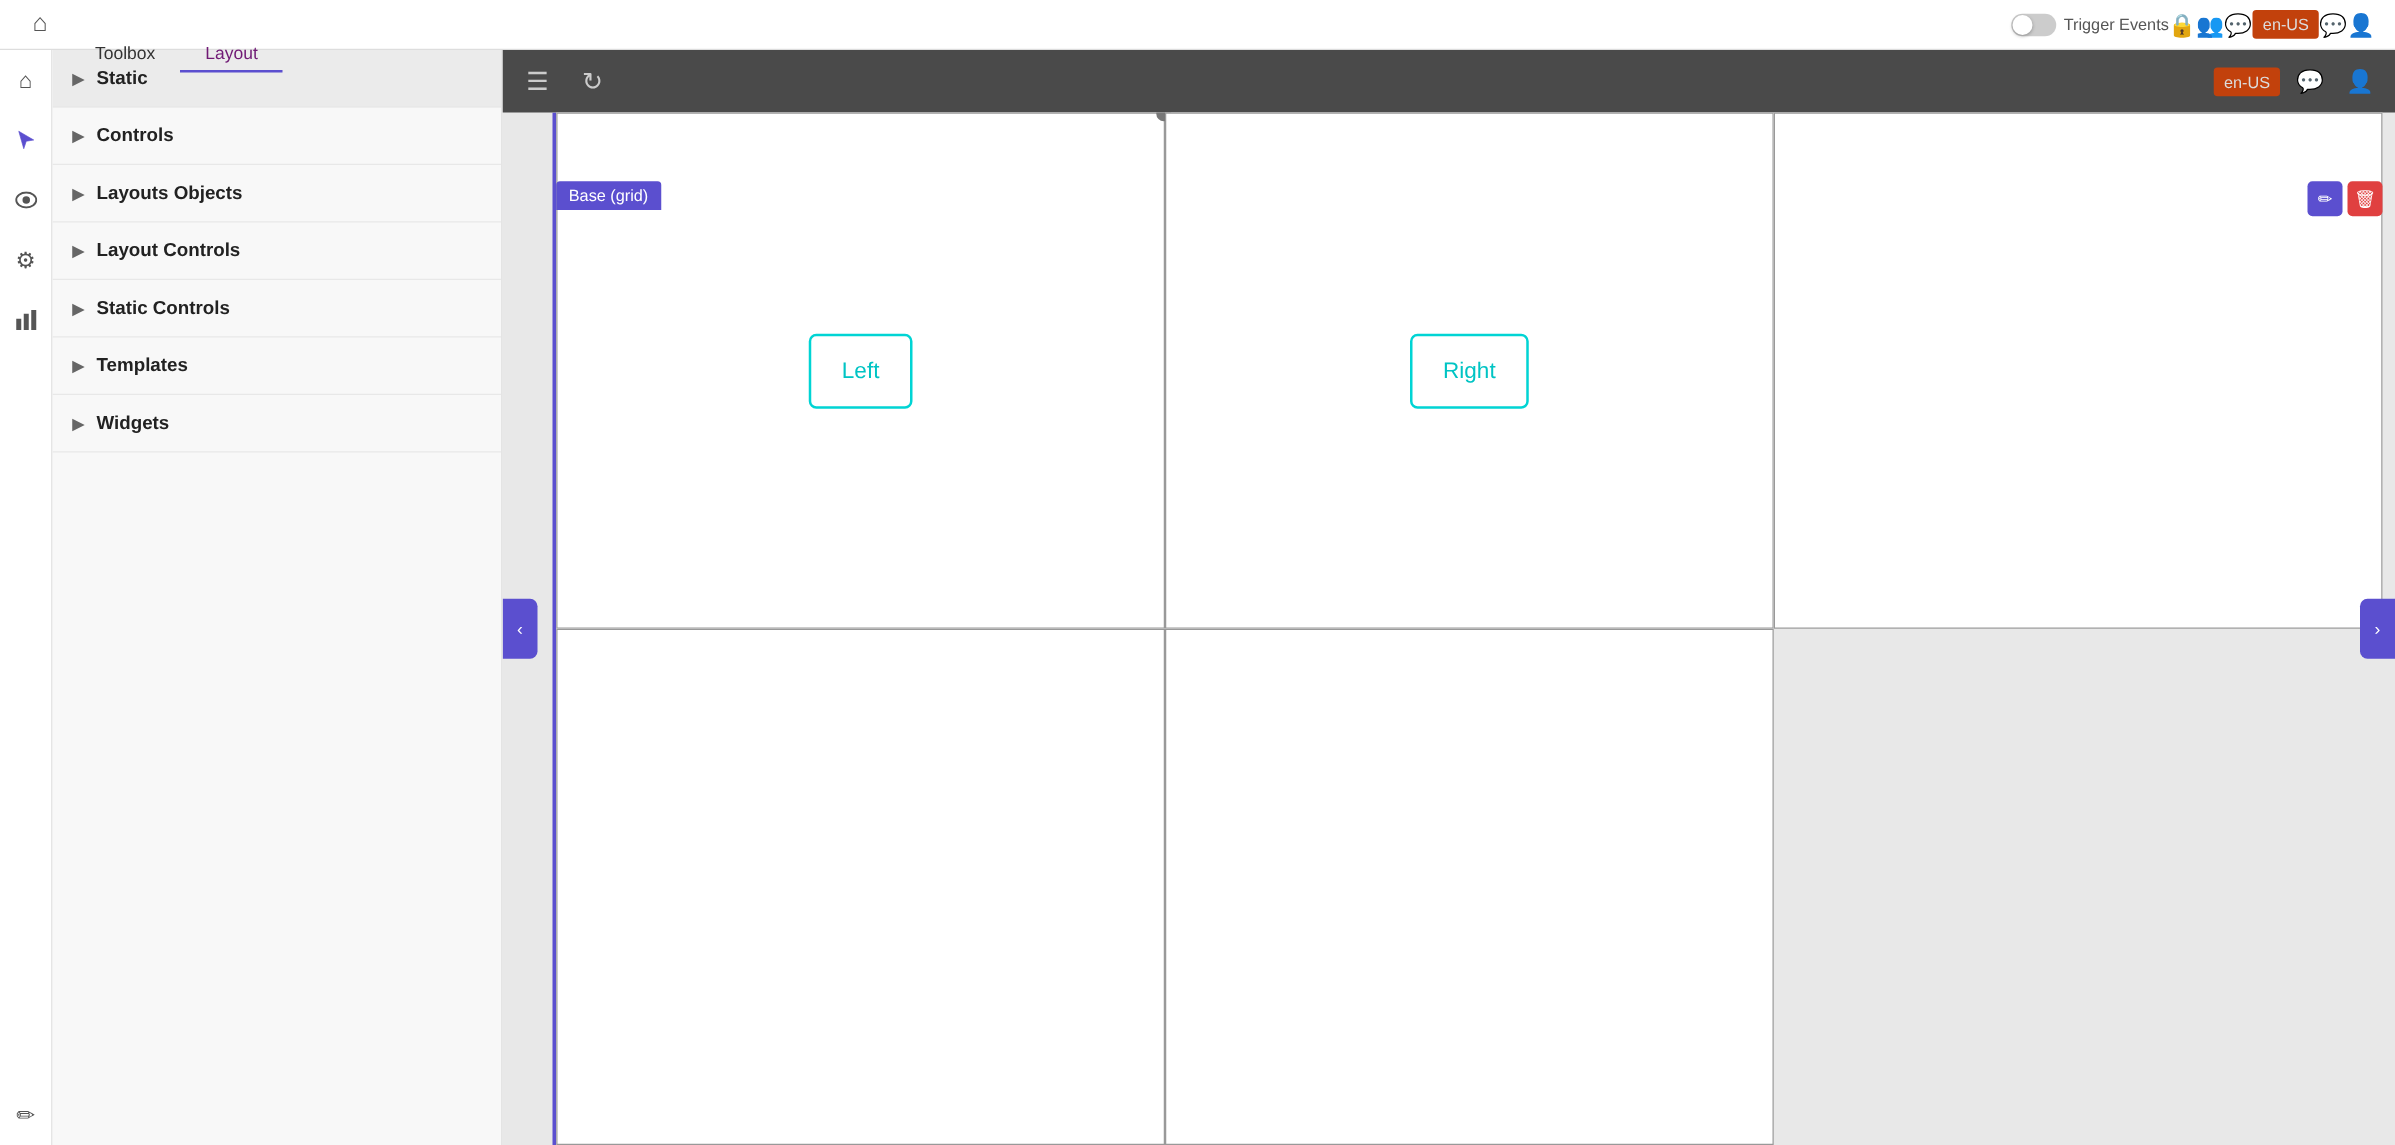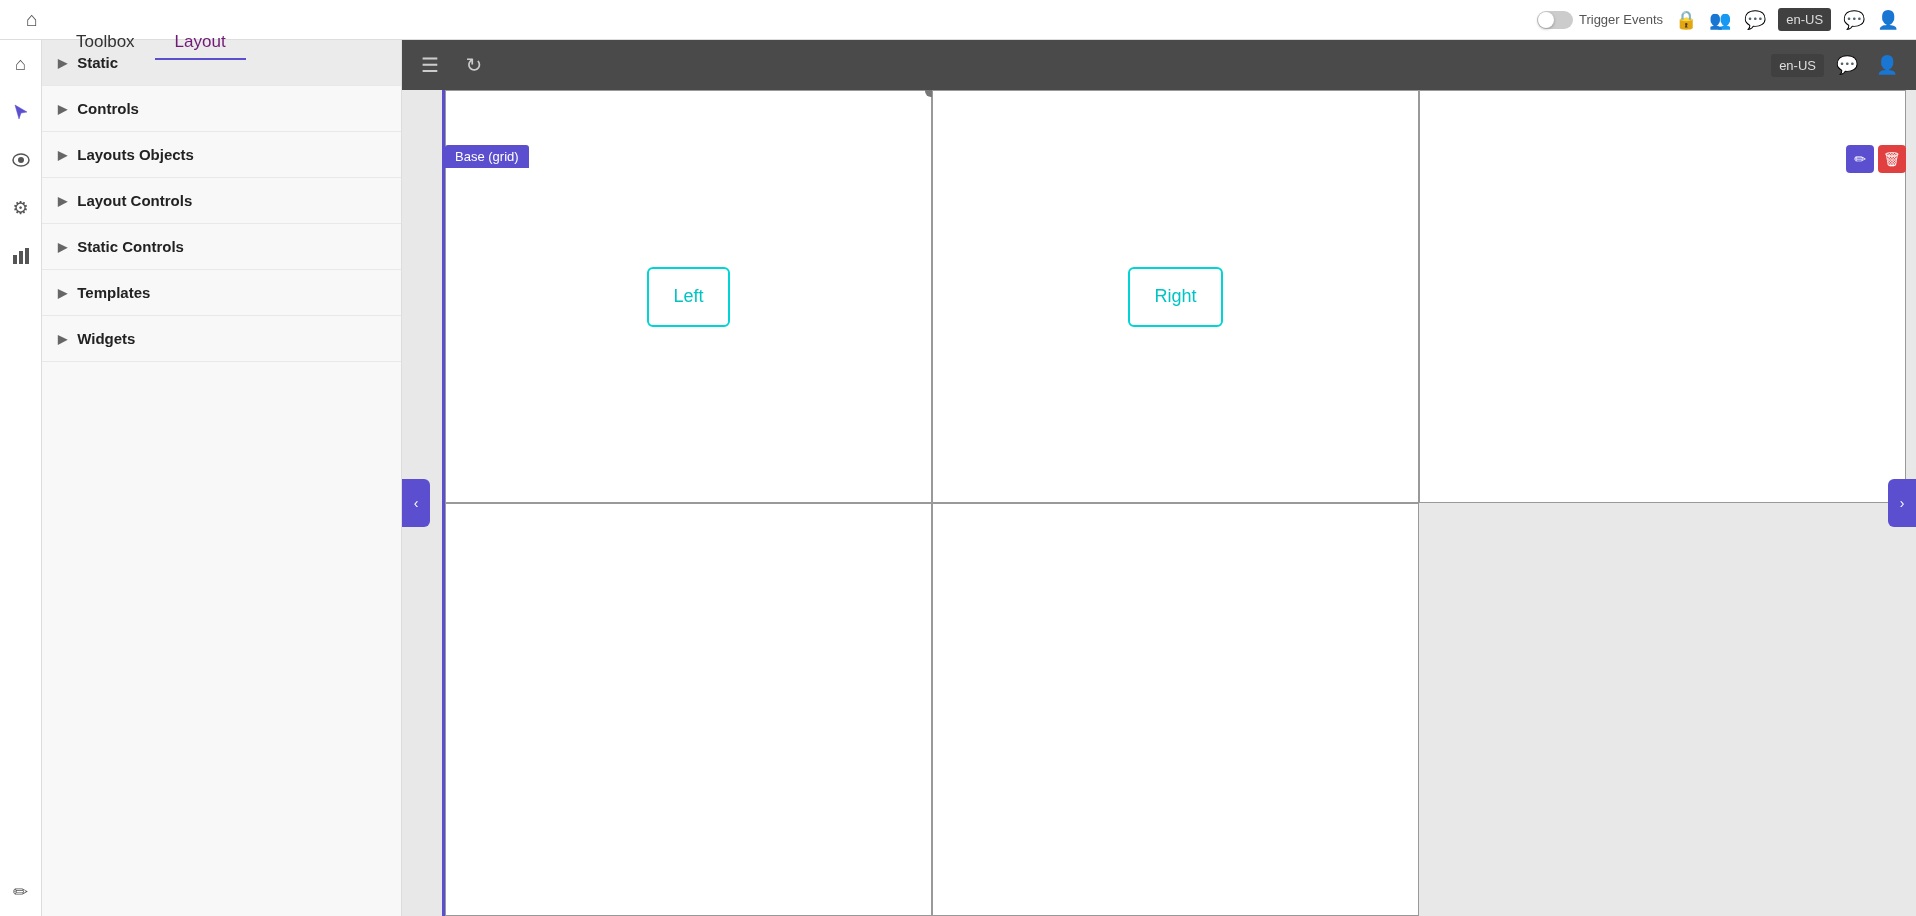--- a/index.html
+++ b/index.html
@@ -6,28 +6,28 @@
     body { font-family: 'Segoe UI', Arial, sans-serif; background: #f0f0f0; width: 1916px; height: 916px; overflow: hidden; display: flex; flex-direction: column; }
 
     
     .top-nav {
       display: flex; align-items: center; background: #fff; height: 40px;
       border-bottom: 1px solid #ddd; padding: 0 16px; flex-shrink: 0;
     }
     .top-nav-home { width: 32px; height: 32px; display: flex; align-items: center; justify-content: center; color: #555; font-size: 20px; margin-right: 8px; }
     .top-nav-tabs { display: flex; gap: 0; }
     .top-nav-tab {
-      padding: 8px 20px; font-size: 17px; font-weight: 500; cursor: pointer;
+      padding: 8px 20px; font-size: 14px; font-weight: 500; cursor: pointer;
       color: #333; border: none; background: none; position: relative; margin-top: 44px;
     }
     .top-nav-tab.active { color: #701a75; }
     .top-nav-tab.active::after {
       content: ''; position: absolute; bottom: 0; left: 0; right: 0; height: 2px; background: #5b4fcf;
     }
-    .top-nav-right { margin-left: auto; display: flex; align-items: center; gap: 12px; font-size: 13px; color: #555; }
+    .top-nav-right { margin-left: auto; display: flex; align-items: center; font-size: 13px; color: #555; }
     .toggle-wrap { display: flex; align-items: center; gap: 6px; }
     .toggle { width: 36px; height: 18px; background: #ccc; border-radius: 9px; position: relative; cursor: pointer; }
     .toggle-knob { width: 16px; height: 16px; background: #fff; border-radius: 50%; position: absolute; top: 1px; left: 1px; box-shadow: 0 1px 3px rgba(0,0,0,0.3); }
     .nav-icon { font-size: 18px; color: #555; cursor: pointer; }
 
     
     .main-area { display: flex; flex: 1; overflow: hidden; }
 
     
     .icon-rail {
@@ -52,21 +52,21 @@
 
     
     .canvas-area { flex: 1; display: flex; flex-direction: column; background: #e8e8e8; position: relative; overflow: hidden; }
 
     
     .canvas-toolbar {
       background: #4a4a4a; height: 50px; display: flex; align-items: center; padding: 0 12px; gap: 12px; flex-shrink: 0;
     }
     .canvas-toolbar-icon { color: #ccc; font-size: 18px; cursor: pointer; width: 32px; height: 32px; display: flex; align-items: center; justify-content: center; }
     .canvas-toolbar-right { margin-left: auto; display: flex; align-items: center; gap: 8px; }
-    .lang-badge { background: #404040; color: #ddd; padding: 4px 8px; border-radius: 3px; font-size: 13px; }
+    .lang-badge { background: #c2410c; color: #ddd; padding: 4px 8px; border-radius: 3px; font-size: 13px; }
 
     
     .canvas-grid {
       flex: 1; position: relative; overflow: hidden;
     }
 
     
     .grid-container {
       position: absolute; top: 0; left: 40px; right: 10px; bottom: 0;
       display: grid; grid-template-columns: 1fr 1fr 1fr; grid-template-rows: 1fr 1fr;

